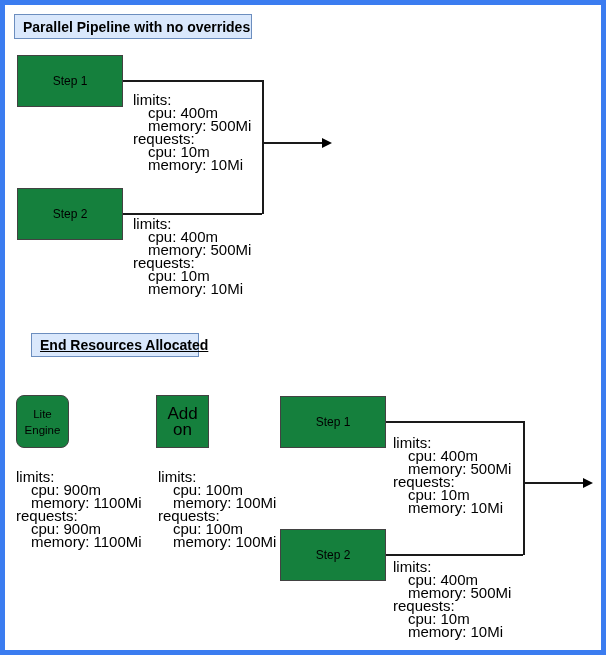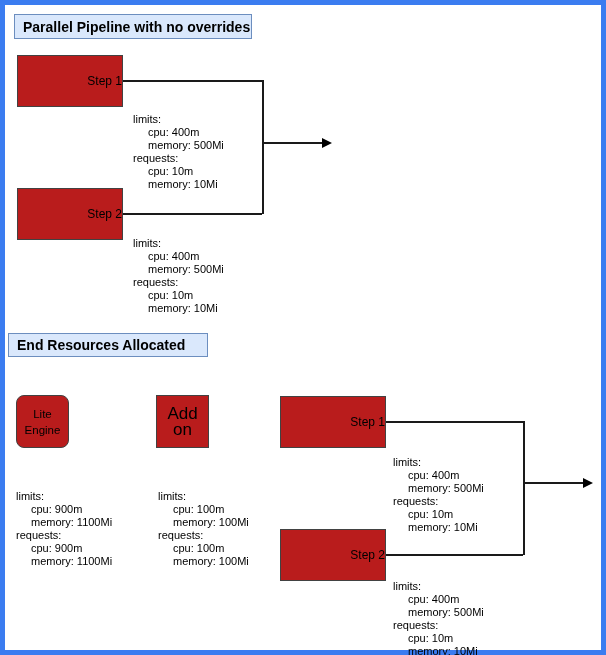--- a/index.html
+++ b/index.html
@@ -19,45 +19,44 @@
     font-weight:bold;
     font-size:14px;
     display:flex;
     align-items:center;
     padding-left:8px;
     box-sizing:border-box;
     white-space:nowrap;
   }
   .node {
     position:absolute;
-    background:#b91c1c;
+    background:#15803d;
     border:1.5px solid #424242;
     display:flex;
     align-items:center;
-    justify-content:flex-end;
+    justify-content:center;
     text-align:center;
     font-size:12px;
     box-sizing:border-box;
     line-height:16px;
   }
   .hline { position:absolute; height:1.5px; background:#1a1a1a; }
   .vline { position:absolute; width:1.5px; background:#1a1a1a; }
   .arrowhead {
     position:absolute;
     width:0; height:0;
     border-top:5px solid transparent;
     border-bottom:5px solid transparent;
     border-left:10px solid #000000;
   }
   .res {
     position:absolute;
-    font-size:11px;
+    font-size:15px;
     line-height:13px;
     white-space:nowrap;
-    margin-top:20px;
   }
   .res .ind { padding-left:15px; }
 </style>
 </head>
 <body>
 
 <div id="canvas">
 
   <div class="title-box" style="left:14px; top:14px; width:238px; height:25px;">Parallel Pipeline with no overrides</div>
 
@@ -85,21 +84,21 @@
     </div>
   <div class="res" style="left:133px; top:217px;">
       <div class="">limits:</div>
       <div class="ind">cpu: 400m</div>
       <div class="ind">memory: 500Mi</div>
       <div class="">requests:</div>
       <div class="ind">cpu: 10m</div>
       <div class="ind">memory: 10Mi</div>
     </div>
 
-  <div class="title-box" style="left:8px; top:333px; width:200px; height:24px;">End Resources Allocated</div>
+  <div class="title-box" style="left:31px; top:333px; width:168px; height:24px;text-decoration:underline;">End Resources Allocated</div>
 
   <div class="node" style="left:16px; top:395px; width:53px; height:53px; font-size:11.5px; padding:0 4px;border-radius:8px;">
     <span>Lite Engine</span>
   </div>
 
   <div class="node" style="left:156px; top:395px; width:53px; height:53px; font-size:17px;">
     <span>Add on</span>
   </div>
 
   <div class="node" style="left:280px; top:396px; width:106px; height:52px;">

